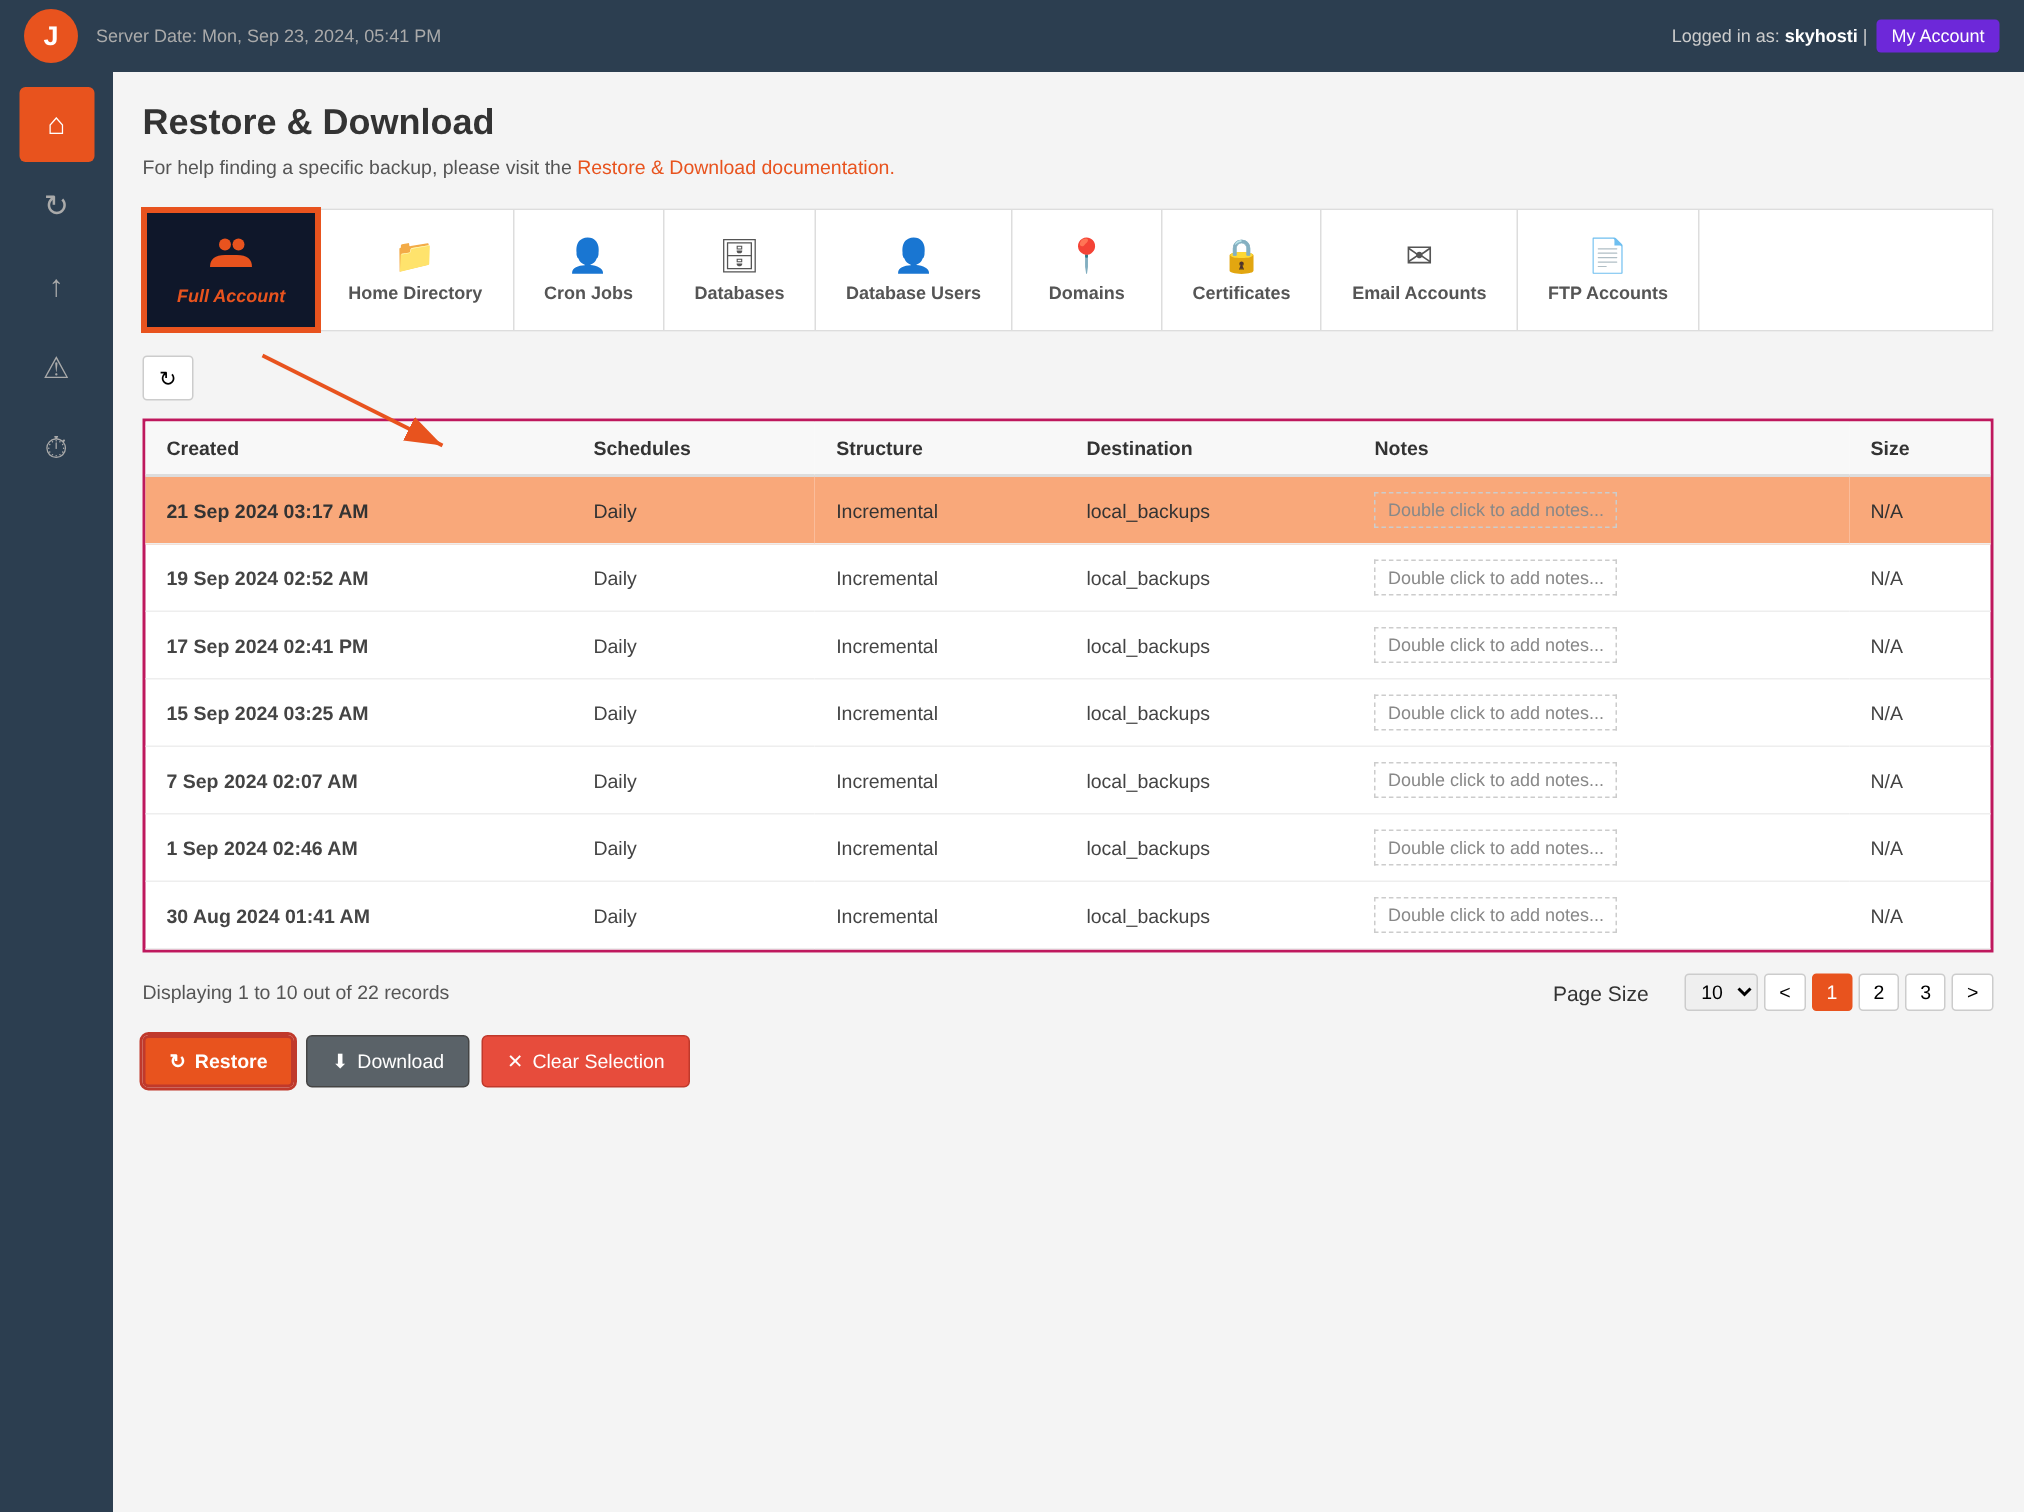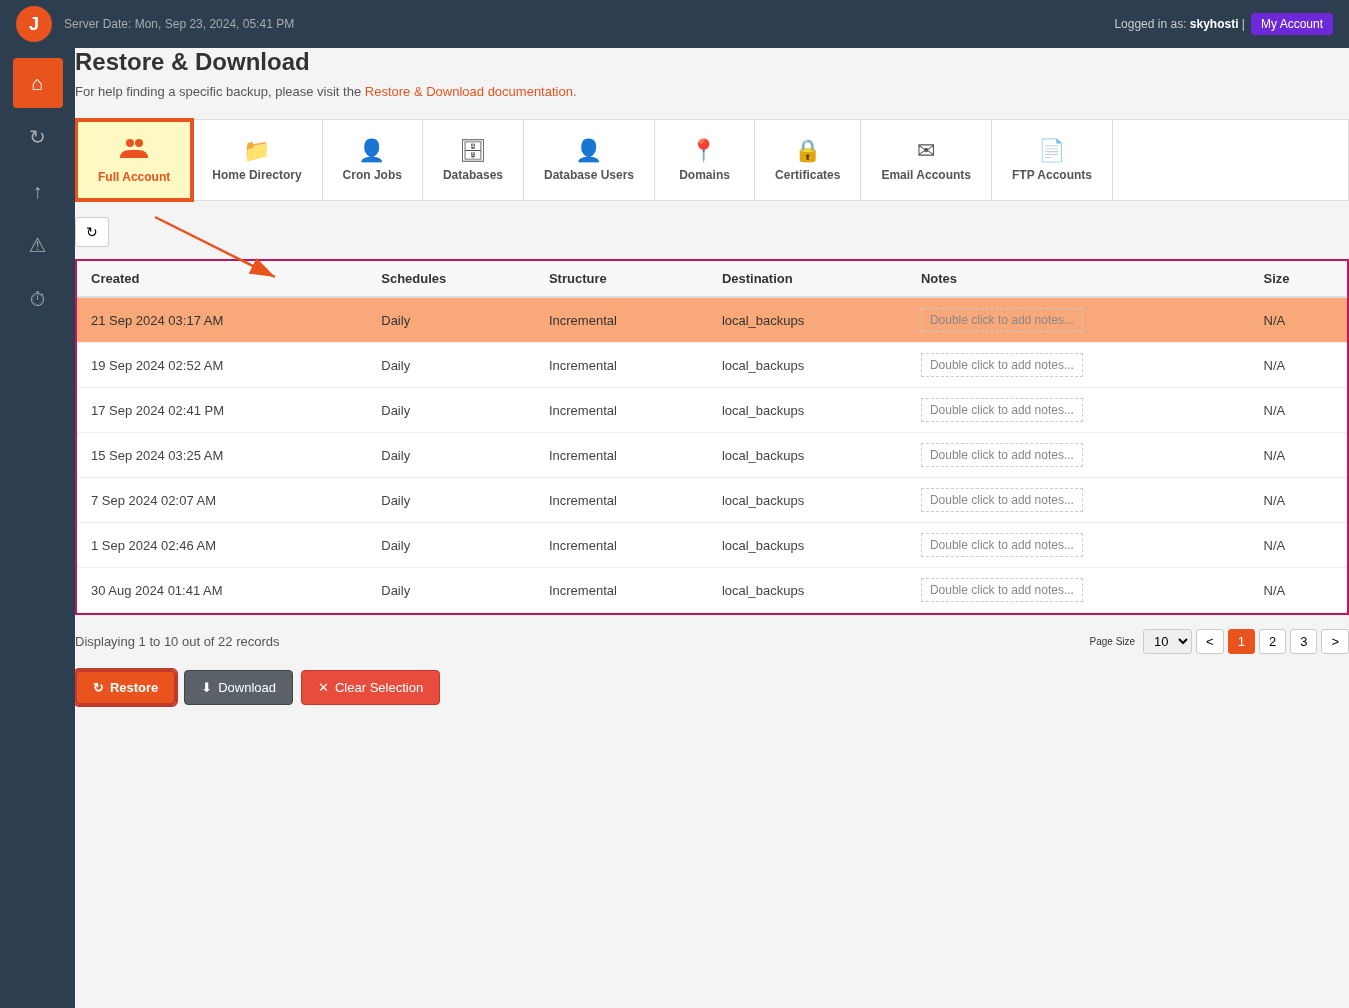--- a/index.html
+++ b/index.html
@@ -39,20 +39,21 @@
       border-radius: 4px;
       margin-bottom: 4px;
       cursor: pointer;
     }
     .sidebar-icon.active { background: #e8531e; color: white; }
 
     
     #main {
       margin-left: 75px;
       margin-top: 48px;
+      padding: 20px;
       min-height: calc(100vh - 48px);
       background: #f4f4f4;
     }
 
     
     .page-title {
       font-size: 24px;
       font-weight: bold;
       color: #333;
       margin-bottom: 8px;
@@ -83,21 +84,22 @@
       padding: 14px 20px;
       cursor: pointer;
       min-width: 100px;
       border-right: 1px solid #ddd;
       color: #555;
       transition: background 0.2s;
     }
     .tab-item.active {
       border: 2px solid #e8531e;
       color: #e8531e;
-      background: #fef9c3;
+      background: #0f172a;
+      font-style: italic;
     }
     .tab-icon {
       font-size: 22px;
       margin-bottom: 4px;
     }
     .tab-label {
       font-size: 12px;
       font-weight: bold;
       text-align: center;
     }
@@ -138,21 +140,21 @@
       border-bottom: 1px solid #eee;
     }
     tbody tr.selected {
       background: #f9a87a;
     }
     td {
       padding: 10px 14px;
       font-size: 13px;
       color: #444;
     }
-    td.created { font-weight: normal; }
+    td.created { font-weight: bold; }
     tbody tr.selected td { color: #333; }
     .notes-cell {
       color: #888;
       font-size: 12px;
       border: 1px dashed #ccc;
       padding: 4px 8px;
       display: inline-block;
       cursor: pointer;
     }
 
@@ -164,21 +166,21 @@
       margin-bottom: 16px;
       flex-wrap: wrap;
       gap: 8px;
     }
     .records-info { font-size: 13px; color: #555; }
     .pagination-controls {
       display: flex;
       align-items: center;
       gap: 4px;
     }
-    .page-size-label { font-size: 10px; margin-right: 4px; }
+    .page-size-label { font-size: 14px; margin-right: 20px; }
     .page-size-select {
       padding: 3px 6px;
       border: 1px solid #ccc;
       border-radius: 3px;
       font-size: 13px;
     }
     .page-btn {
       border: 1px solid #ccc;
       background: white;
       padding: 4px 9px;

